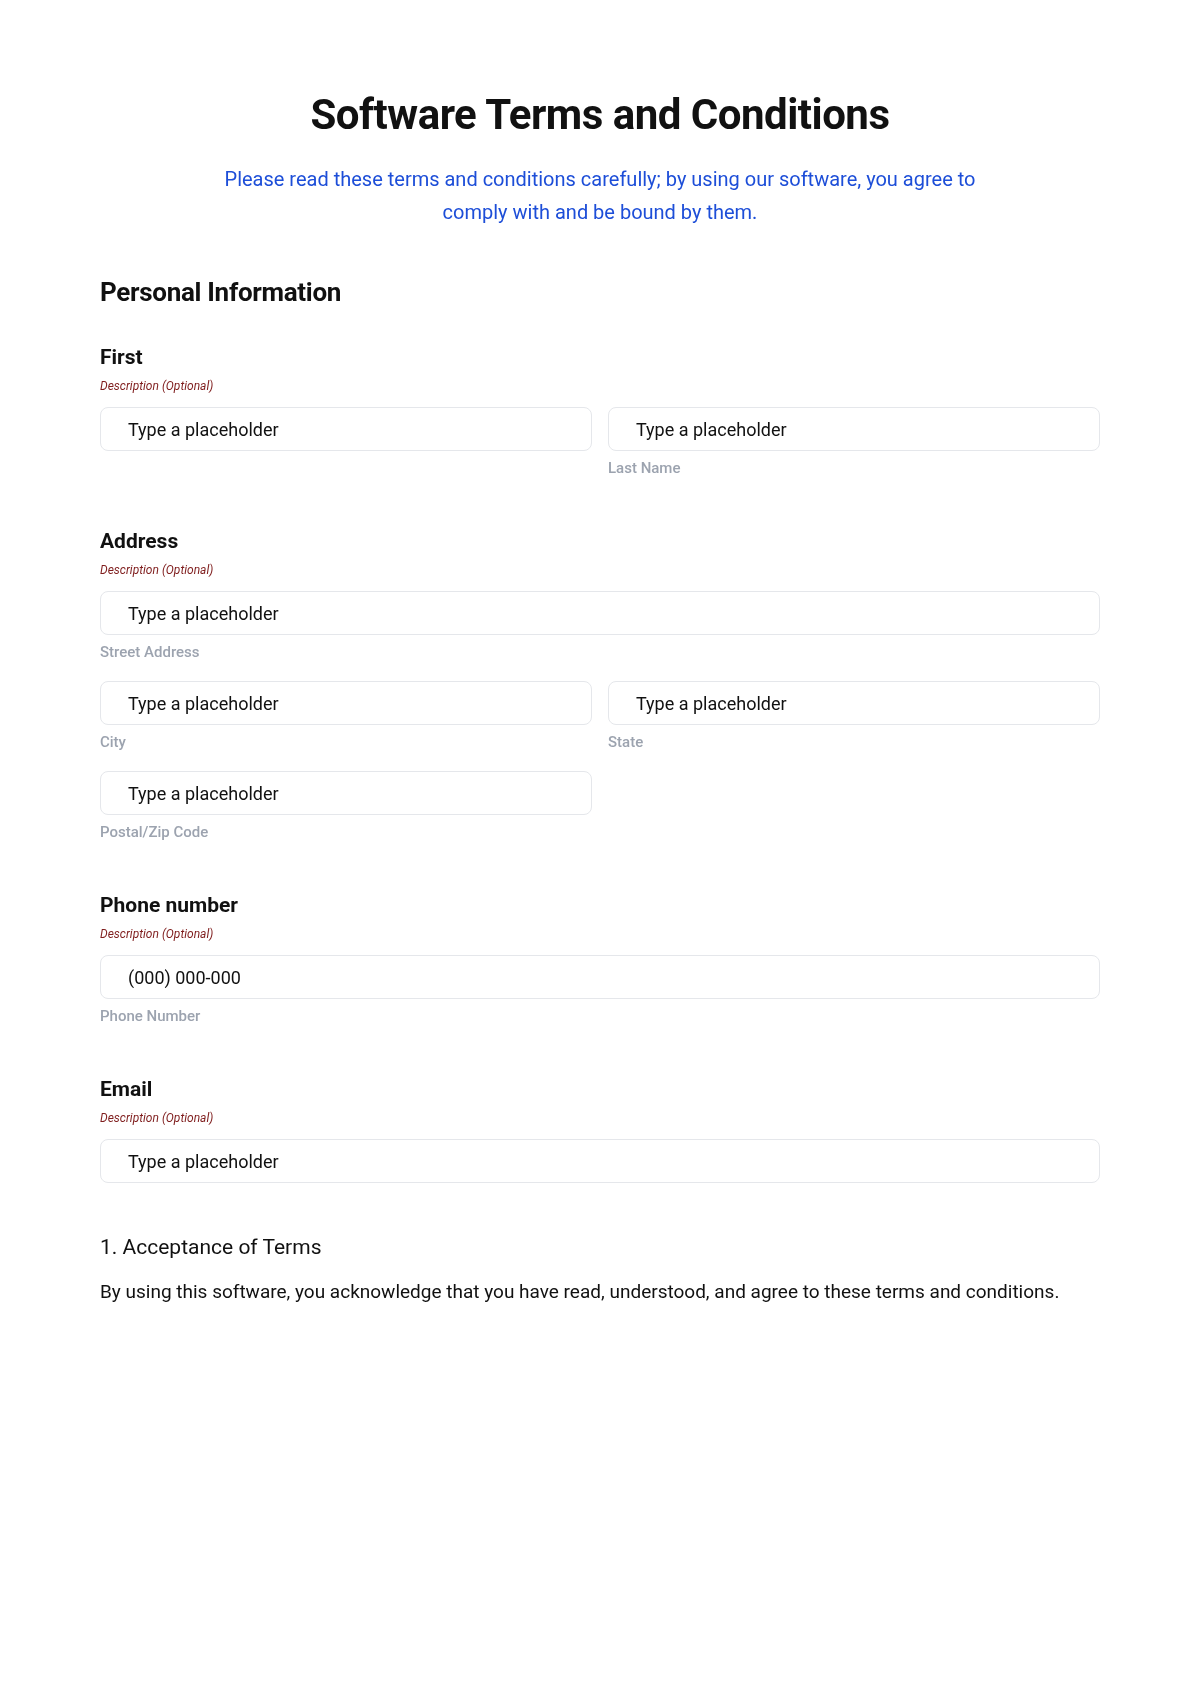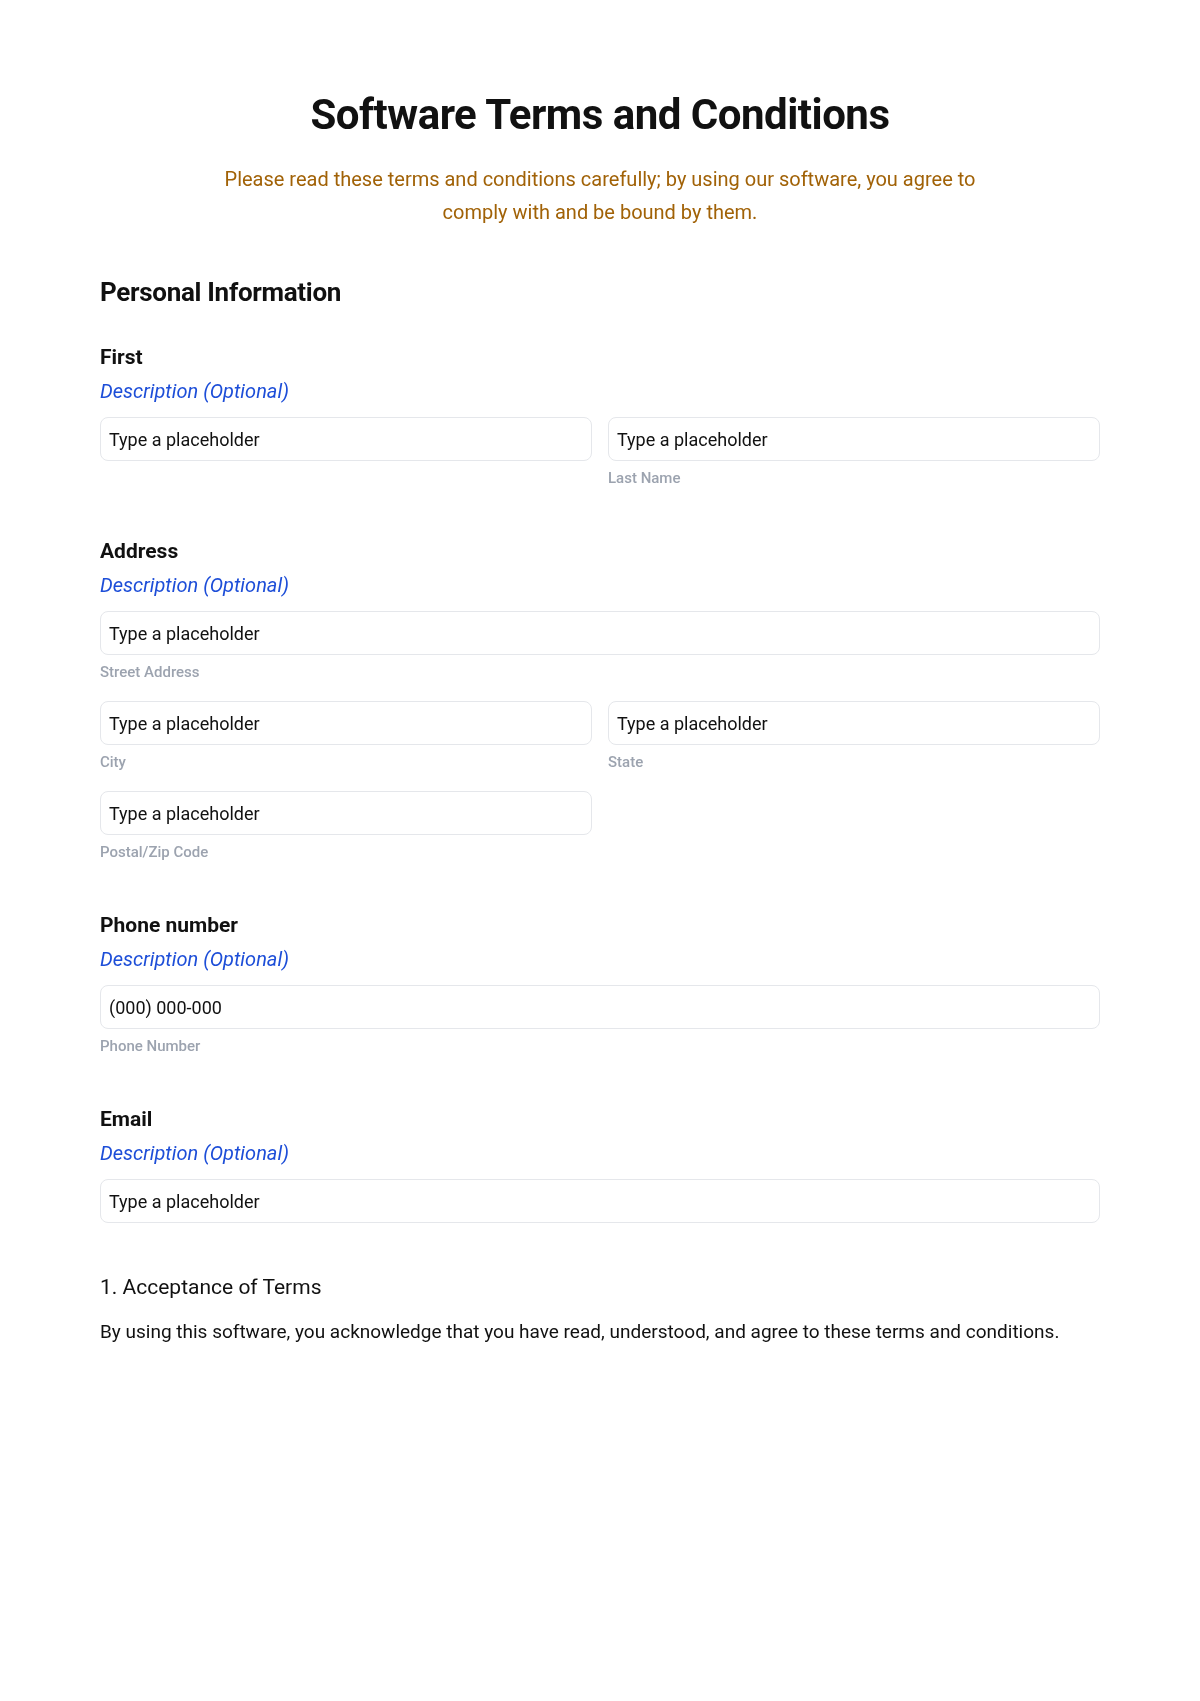--- a/index.html
+++ b/index.html
@@ -19,42 +19,42 @@
       font-weight: 700;
       text-align: center;
       letter-spacing: -0.5px;
       margin-bottom: 24px;
     }
     .page-subtitle {
       font-size: 20px;
       font-weight: 400;
       text-align: center;
       line-height: 1.65;
-      color: #a16207;
+      color: #1d4ed8;
       max-width: 780px;
       margin: 0 auto 48px auto;
     }
     .section-title {
       font-size: 26px;
       font-weight: 700;
       margin-bottom: 38px;
       letter-spacing: -0.3px;
     }
     .field-group {
       margin-bottom: 52px;
     }
     .field-label {
       font-size: 21px;
       font-weight: 700;
       margin-bottom: 10px;
     }
     .field-desc {
-      font-size: 20px;
+      font-size: 12px;
       font-style: italic;
-      color: #1d4ed8;
+      color: #7f1d1d;
       margin-bottom: 14px;
     }
     .row {
       display: flex;
       gap: 16px;
       margin-bottom: 8px;
     }
     .col {
       flex: 1;
       display: flex;
@@ -63,21 +63,21 @@
     .col-half {
       flex: 0 0 calc(50% - 8px);
       display: flex;
       flex-direction: column;
     }
     .text-input {
       width: 100%;
       height: 44px;
       border: 1px solid #e5e7eb;
       border-radius: 8px;
-      padding: 0 8px;
+      padding: 0 27px;
       font-size: 18px;
       font-family: inherit;
       color: #111111;
       background: #ffffff;
     }
     .text-input::placeholder {
       color: #111111;
       opacity: 1;
     }
     .sub-label {

